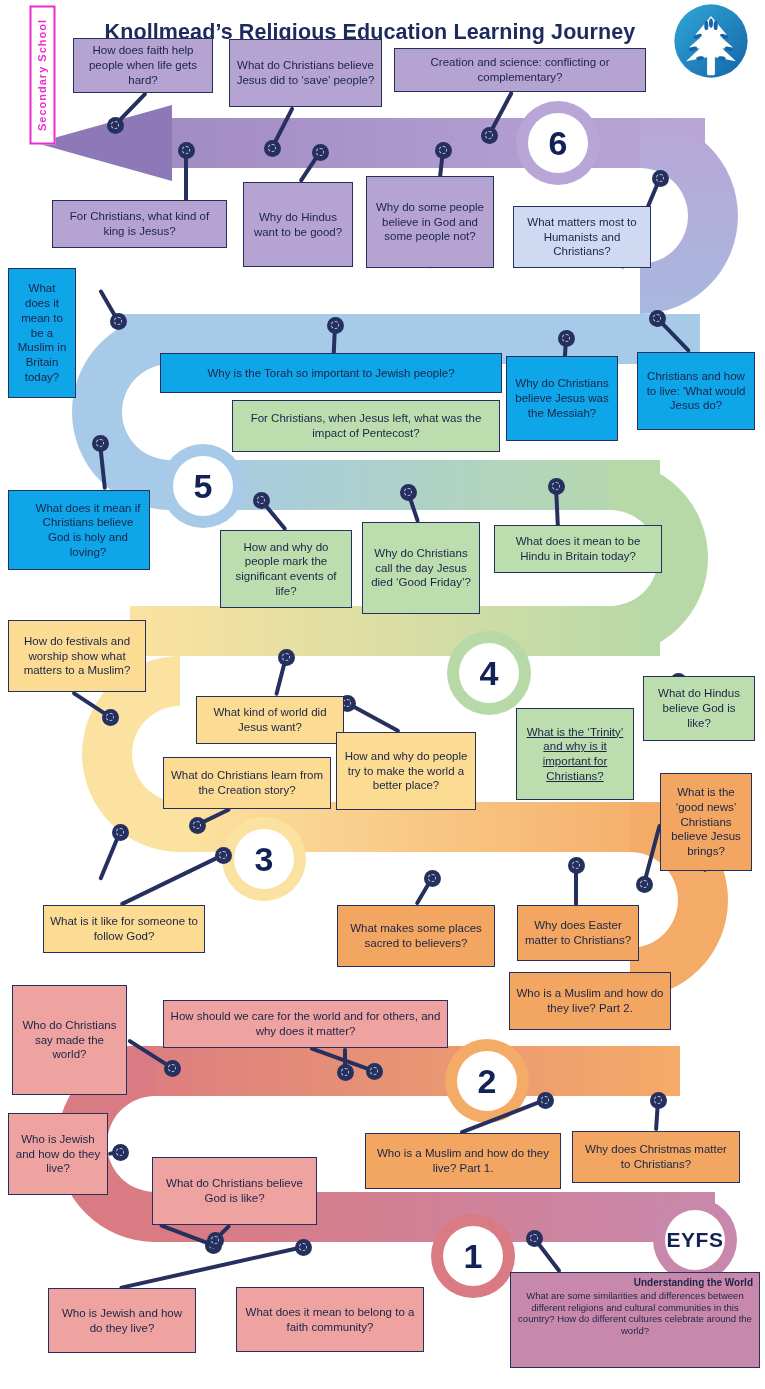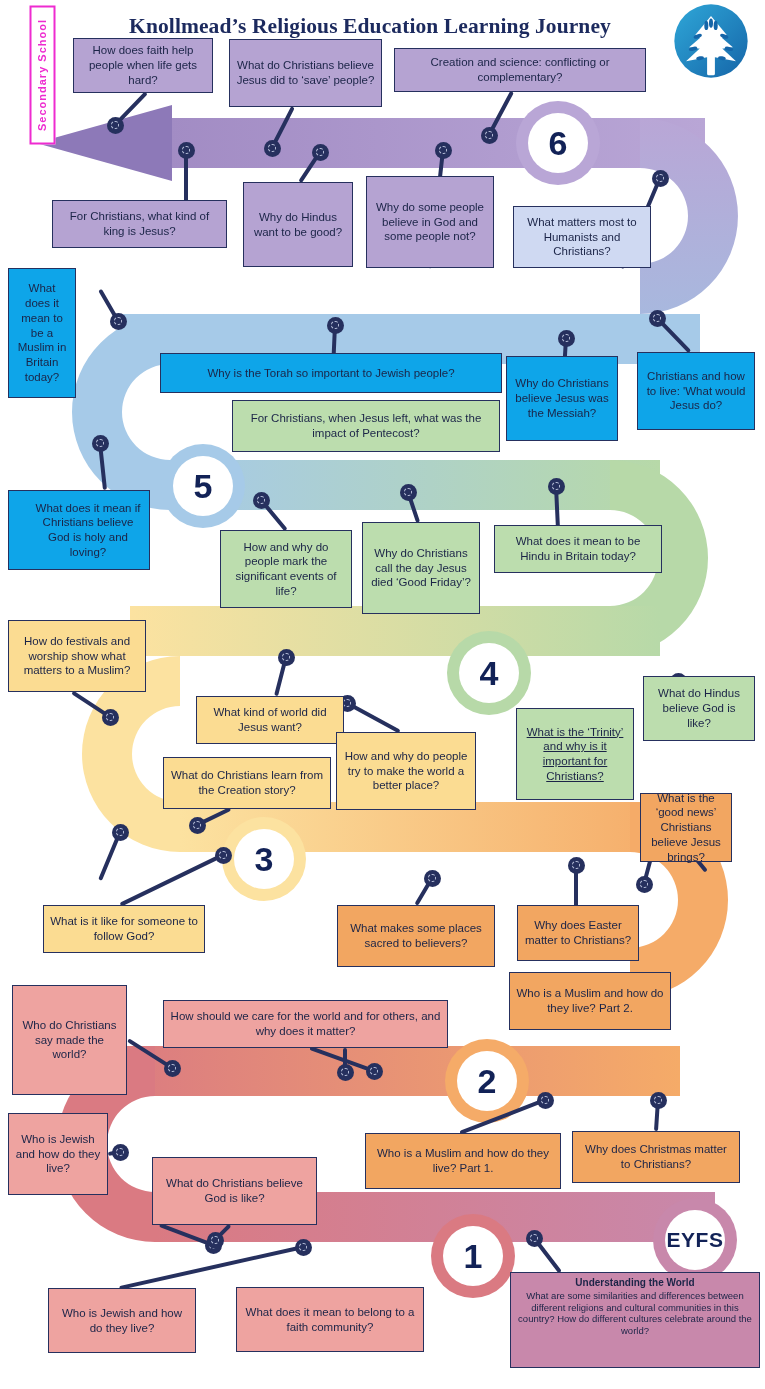--- a/index.html
+++ b/index.html
@@ -2,23 +2,23 @@
 <html><head>
 <meta charset="utf-8">
 <style>
   html,body{margin:0;padding:0;background:#ffffff;}
   body{font-family:"Liberation Sans", sans-serif;}
   #page{position:relative;width:765px;height:1389px;background:#fff;overflow:hidden;}
 
   #track{position:absolute;left:0;top:0;width:765px;height:1389px;}
 
   .title{
-    position:absolute;left:70px;top:0;width:600px;
+    position:absolute;left:70px;top:6px;width:600px;
     text-align:center;color:#1c2a5e;font-size:21.5px;
-    font-family:Liberation Serif, serif;letter-spacing:.1px;white-space:nowrap;
+    font-family:Liberation Sans, sans-serif;letter-spacing:.1px;white-space:nowrap;
   }
 
   .logo{position:absolute;left:672px;top:2px;width:78px;height:78px;}
 
   .phase-label{
     position:absolute;left:-27px;top:62px;width:135px;height:22px;
     border:2px solid #ee2bd0;color:#ee2bd0;background:#fff;
     font-size:11px;font-weight:bold;letter-spacing:1px;
     text-align:center;line-height:20px;
     transform:rotate(-90deg);transform-origin:center center;
@@ -62,21 +62,21 @@
   .inner{border-radius:50%;background:#fff;width:60px;height:60px;
     display:flex;align-items:center;justify-content:center;}
   .inner span{font-size:34px;}
   .meyfs .inner span{font-size:21px;letter-spacing:.5px;}
 
   .eyfs-note{
     position:absolute;box-sizing:border-box;border:1.5px solid #26305e;
     background:#c888ab;color:#1b2447;font-size:9.5px;line-height:1.22;
     padding:4px 6px;text-align:center;
   }
-  .eyfs-note b{display:block;font-size:10px;margin-bottom:1px;}
+  .eyfs-note b{display:block;font-size:10px;margin-bottom:1px;text-align:right;}
 </style>
 </head>
 <body>
 
 <div id="page">
 
   <svg id="track" viewBox="0 0 765 1389">
     <defs>
       <linearGradient id="g6" x1="0" y1="0" x2="1" y2="0">
         <stop offset="0" stop-color="#a28cc4"></stop>
@@ -307,21 +307,21 @@
   <div class="qbox c-green" style="left:494px;top:525px;width:168px;height:48px;">What does it mean to be Hindu in Britain today?</div>
   <div class="qbox c-green" style="left:516px;top:708px;width:118px;height:92px;text-decoration:underline;">What is the ‘Trinity’ and why is it important for Christians?</div>
   <div class="qbox c-green" style="left:643px;top:676px;width:112px;height:65px;">What do Hindus believe God is like?</div>
 
   <div class="qbox c-yellow" style="left:8px;top:620px;width:138px;height:72px;">How do festivals and worship show what matters to a Muslim?</div>
   <div class="qbox c-yellow" style="left:196px;top:696px;width:148px;height:48px;">What kind of world did Jesus want?</div>
   <div class="qbox c-yellow" style="left:336px;top:732px;width:140px;height:78px;">How and why do people try to make the world a better place?</div>
   <div class="qbox c-yellow" style="left:163px;top:757px;width:168px;height:52px;">What do Christians learn from the Creation story?</div>
   <div class="qbox c-yellow" style="left:43px;top:905px;width:162px;height:48px;">What is it like for someone to follow God?</div>
 
-  <div class="qbox c-orange" style="left:640px;top:773px;width:92px;height:69px;margin-top:20px;">What is the ‘good news’ Christians believe Jesus brings?</div>
+  <div class="qbox c-orange" style="left:660px;top:773px;width:92px;height:98px;">What is the ‘good news’ Christians believe Jesus brings?</div>
   <div class="qbox c-orange" style="left:337px;top:905px;width:158px;height:62px;">What makes some places sacred to believers?</div>
   <div class="qbox c-orange" style="left:517px;top:905px;width:122px;height:56px;">Why does Easter matter to Christians?</div>
   <div class="qbox c-orange" style="left:509px;top:972px;width:162px;height:58px;">Who is a Muslim and how do they live? Part 2.</div>
   <div class="qbox c-orange" style="left:365px;top:1133px;width:196px;height:56px;">Who is a Muslim and how do they live? Part 1.</div>
   <div class="qbox c-orange" style="left:572px;top:1131px;width:168px;height:52px;">Why does Christmas matter to Christians?</div>
 
   <div class="qbox c-pink" style="left:12px;top:985px;width:115px;height:110px;">Who do Christians say made the world?</div>
   <div class="qbox c-pink" style="left:163px;top:1000px;width:285px;height:48px;">How should we care for the world and for others, and why does it matter?</div>
   <div class="qbox c-pink" style="left:8px;top:1113px;width:100px;height:82px;">Who is Jewish and how do they live?</div>
   <div class="qbox c-pink" style="left:152px;top:1157px;width:165px;height:68px;">What do Christians believe God is like?</div>

